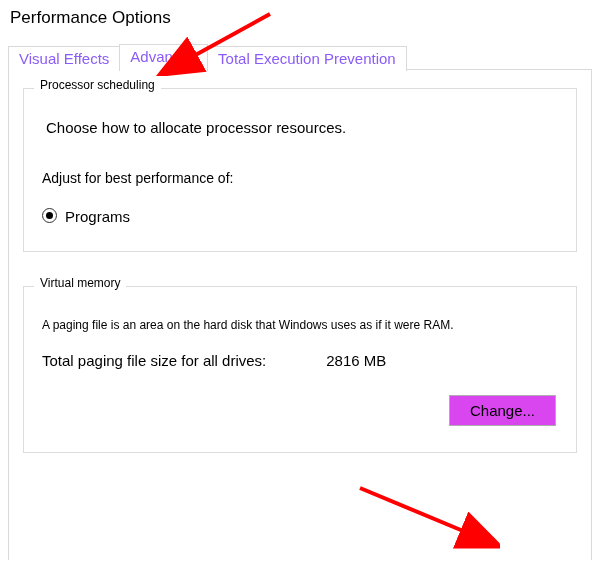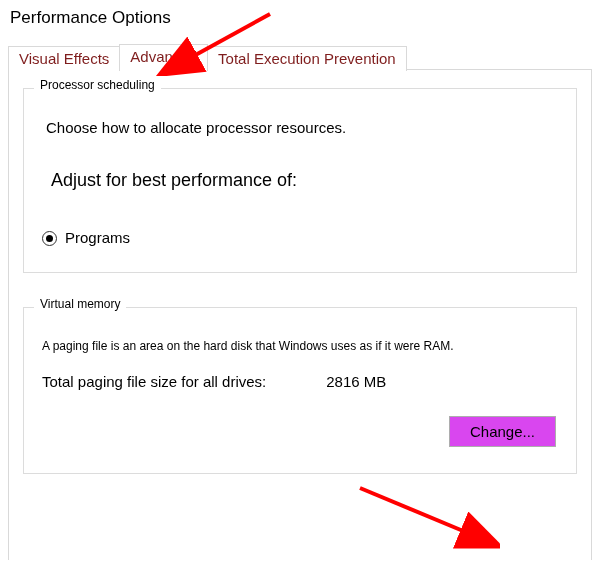--- a/index.html
+++ b/index.html
@@ -33,21 +33,21 @@
   }
   .tab {
     position: relative;
     padding: 3px 10px 4px 10px;
     border: 1px solid #d9d9d9;
     border-bottom: none;
     background: #fff;
     margin-right: -1px;
     font-size: 15px;
     z-index: 1;
-    color: #7f1d1d;
+    color: #8b5cf6;
     cursor: default;
   }
   .tab.inactive { top: 1px; }
   .tab.active {
     background: #fff;
     z-index: 3;
     padding-bottom: 5px;
   }
   .tab.active::after {
     content: "";
@@ -71,33 +71,32 @@
   }
   .group-legend {
     position: absolute;
     top: -11px;
     left: 10px;
     background: #fff;
     padding: 0 6px;
     font-size: 12px;
   }
   .desc { margin: 0 0 34px 4px; font-size: 15px; }
-  .adjust-label { margin: 0 0 22px 9px; font-size: 18px; }
+  .adjust-label { margin: 0 0 22px 0; font-size: 14px; }
   .radio-row {
     display: flex;
     align-items: center;
     gap: 120px;
     margin-left: 0px;
   }
   .radio-item {
     display: flex;
-    align-items: flex-end;
+    align-items: flex-start;
     gap: 8px;
     font-size: 15px;
-    margin-top: 16px;
   }
   .radio {
     width: 15px; height: 15px;
     border: 1px solid #333;
     border-radius: 50%;
     display: inline-flex;
     align-items: center;
     justify-content: center;
   }
   .radio .dot {

